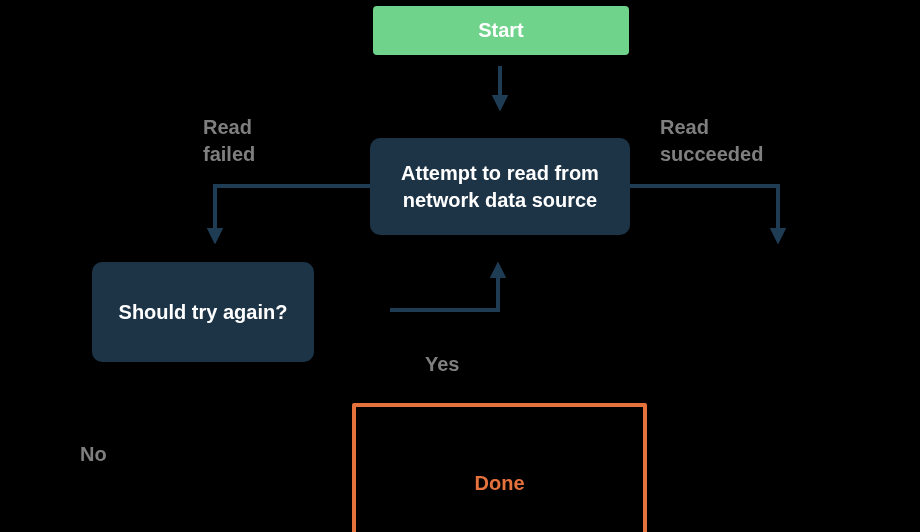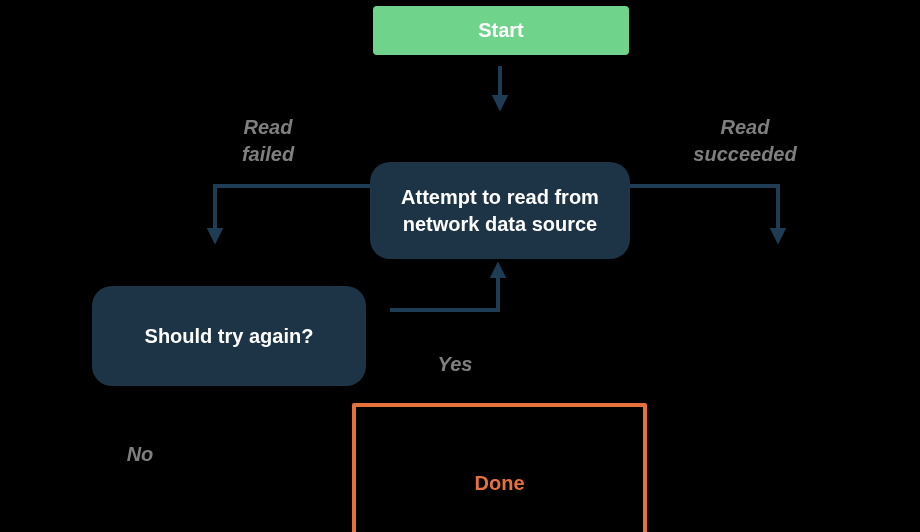--- a/index.html
+++ b/index.html
@@ -31,49 +31,46 @@
     font-size: 20px;
     line-height: 1.35;
     color: var(--text-white);
   }
   .node-green {
     background: var(--node-green);
     border-radius: 4px;
   }
   .node-dark {
     background: var(--node-dark);
-    border-radius: 20px;
+    border-radius: 10px;
     padding: 12px 14px;
-    margin-top: 24px;
   }
   .node-outline {
     background: transparent;
     border: 4px solid var(--accent-orange);
     color: var(--accent-orange);
     border-radius: 2px;
   }
   #node-start   { left: 373px; top: 6px;   width: 256px; height: 49px; }
   #node-attempt { left: 370px; top: 138px; width: 260px; height: 97px; }
-  #node-should  { left: 92px;  top: 262px; width: 274px; height: 100px; }
+  #node-should  { left: 92px;  top: 262px; width: 222px; height: 100px; }
   #node-update  { left: 652px; top: 262px; width: 258px; height: 100px; }
   #node-done    { left: 352px; top: 403px; width: 295px; height: 160px; }
   .edge-label {
     position: absolute;
     color: var(--label-gray);
     font-weight: bold;
     font-size: 20px;
     line-height: 1.35;
-    text-align: center;
     white-space: pre-line;
-    font-style: italic;
   }
   #label-read-failed    { left: 203px; top: 114px; width: 130px; }
   #label-read-succeeded { left: 660px; top: 114px; width: 170px; }
   #label-yes            { left: 425px; top: 351px; width: 60px; }
-  #label-no             { left: 107px;  top: 441px; width: 66px; }
+  #label-no             { left: 80px;  top: 441px; width: 66px; }
   svg.arrows {
     position: absolute;
     left: 0; top: 0;
     width: 920px; height: 532px;
     pointer-events: none;
   }
   svg.arrows path.edge {
     fill: none;
     stroke: var(--arrow);
     stroke-width: 4;

